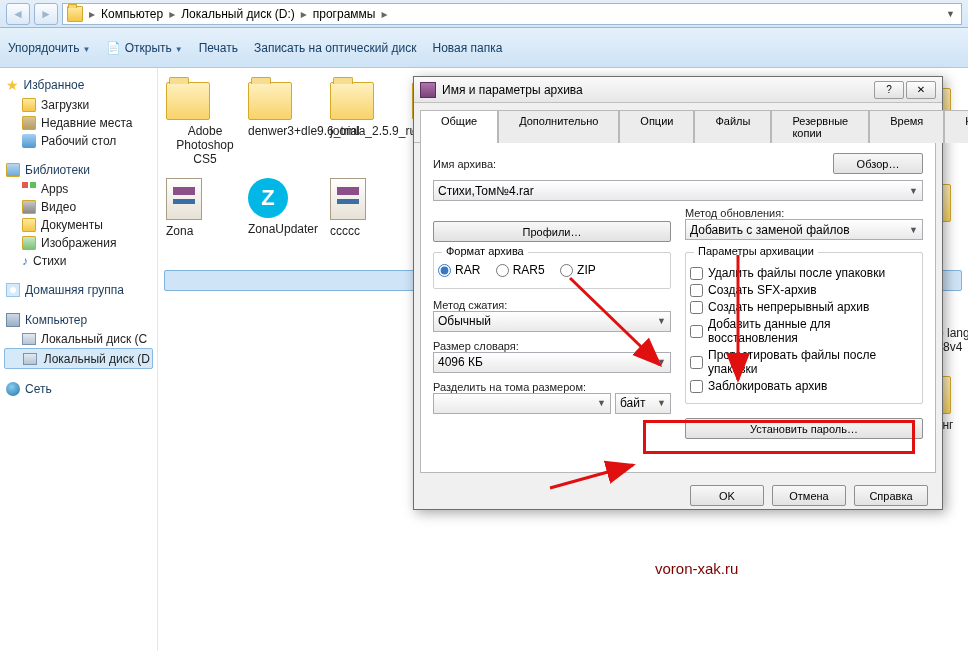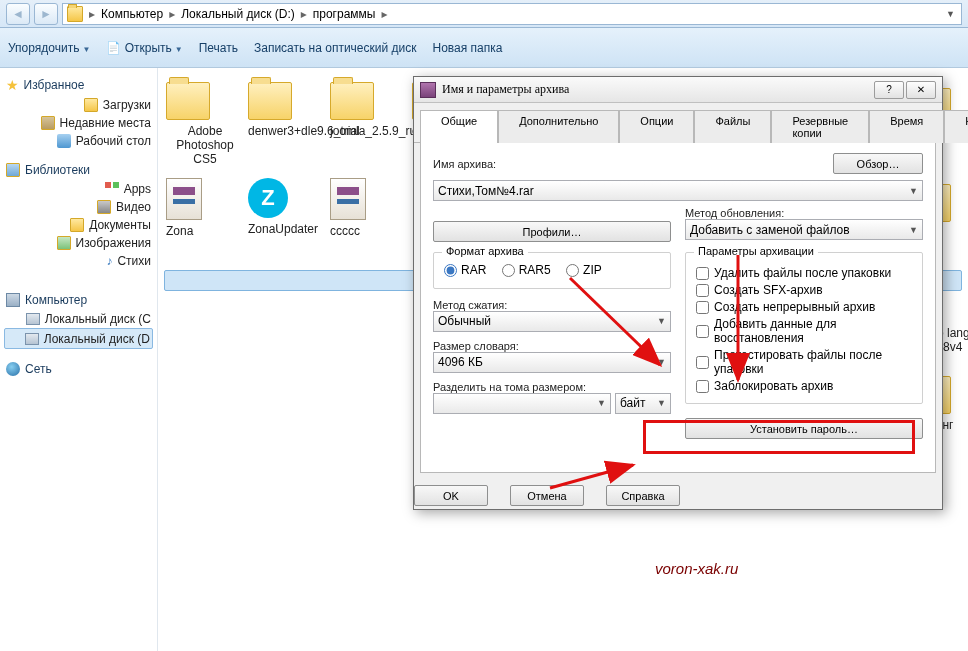--- a/index.html
+++ b/index.html
@@ -15,21 +15,21 @@
 .addr-field .sep{ color:#666; padding:0 2px; }
 .addr-field .drop{ color:#555; font-size:9px; padding:0 2px; }
 .folder-ic{ width:16px;height:16px;background:linear-gradient(#ffe9a0,#f5c648);border:1px solid #d4a829;border-radius:1px;position:relative; display:inline-block;}
 .folder-ic::before{content:"";position:absolute;top:-3px;left:0;width:7px;height:3px;background:#f5d574;border:1px solid #d4a829;border-bottom:none;border-radius:1px 1px 0 0;}
 .cmdbar{ height:40px; background:linear-gradient(#e5f1fb,#cee3f5); border-bottom:1px solid #b1c9de; display:flex; align-items:center; padding:0 8px; gap:16px; color:#163f67; }
 .cmdbar .drop{ font-size:8px; padding-left:3px; color:#396795; }
 
 .main{ display:flex; height:calc(651px - 60px); }
 .nav{ width:158px; border-right:1px solid #e0e7ee; padding:6px 4px; overflow:hidden; }
 .nav .hdr{ display:flex; align-items:center; gap:5px; padding:3px 2px; color:#1a3b5d; }
-.nav .item{ display:flex; align-items:center; gap:5px; padding:2px 2px 2px 18px; color:#222; white-space:nowrap;justify-content:flex-end; }
+.nav .item{ display:flex; align-items:center; gap:5px; padding:2px 2px 2px 18px; color:#222; white-space:nowrap; }
 .nav .item.sel{ background:#d6e9f8; border:1px solid #8ab9e2; border-radius:2px; }
 .star{ color:#f5c23b; font-size:14px; }
 .libic{ width:14px;height:14px;background:linear-gradient(#a6d0f0,#4e97d1);border-radius:2px;display:inline-block;}
 .hgic{ width:14px;height:14px;background:#d6eafc;border:1px solid #9ac4e6;display:inline-block;position:relative;}
 .hgic::after{content:"";position:absolute;left:3px;top:3px;width:6px;height:6px;border-radius:50%;background:#fff;}
 .pcic{ width:14px;height:14px;background:linear-gradient(#cdd9e5,#9ab0c6);border:1px solid #6d89a5;display:inline-block;}
 .hddic{ width:14px;height:12px;background:linear-gradient(#e3e9ef,#b6c4d3);border:1px solid #7b93ac;display:inline-block;}
 .netic{ width:14px;height:14px;background:radial-gradient(circle at 40% 35%,#87cef0,#2970a8);border-radius:50%;display:inline-block;}
 .appic{display:inline-block;width:14px;height:14px;position:relative;}
 .appic::before{content:"";position:absolute;left:0;top:0;width:6px;height:6px;background:#e15c4e;}
@@ -52,46 +52,46 @@
 .dll-ic::after{content:"⚙";position:absolute;left:8px;top:5px;font-size:20px;color:#6d89a5;}
 .exe-z{ width:40px;height:40px;border-radius:50%;background:#00b7e5;color:#fff;font-weight:bold;font-size:22px;display:flex;align-items:center;justify-content:center;margin-bottom:4px;}
 .pl-ic{ width:40px;height:40px;margin-bottom:4px;position:relative;}
 .pl-ic::before{content:"";position:absolute;left:2px;top:2px;width:36px;height:36px;background:#3a3a3a;border-radius:4px;}
 .pl-ic::after{content:"▶";position:absolute;left:10px;top:5px;font-size:17px;color:#ffa000;}
 
 
 .dialog{ position:absolute; left:413px; top:76px; width:530px; height:434px; background:#f0f0f0; border:1px solid #6d6d6d; box-shadow:3px 3px 12px rgba(0,0,0,.35); }
 .titlebar{ height:26px; background:linear-gradient(#fafafa,#e6e6e6); display:flex; align-items:center; padding:0 6px; gap:6px; border-bottom:1px solid #c0c0c0;}
 .titlebar .ricon{ width:16px;height:16px;background:linear-gradient(#b074ad,#7a437a);border:1px solid #5a2f5a;}
-.titlebar .ttl{ flex:1; font-size:12px;font-family:Liberation Serif, serif; }
+.titlebar .ttl{ flex:1; font-size:12px; }
 .win-btns{ display:flex; gap:2px;}
 .win-btn{ width:30px;height:18px;border:1px solid #9c9c9c;border-radius:2px;background:linear-gradient(#fdfdfd,#e2e2e2);display:flex;align-items:center;justify-content:center;font-size:10px;}
 .tabstrip{ display:flex; padding:6px 6px 0 6px; gap:0; border-bottom:1px solid #b8b8b8; background:#f0f0f0;}
 .tab{ padding:4px 20px; border:1px solid #b8b8b8; border-bottom:none; background:#ececec; font-size:11px; position:relative; top:1px;}
 .tab.active{ background:#fff; }
 .tabbody{ background:#fff; margin:0 6px 6px 6px; border:1px solid #b8b8b8; border-top:none; padding:10px 12px 12px 12px; height:330px; position:relative;}
 .row{ display:flex; align-items:center; gap:8px; margin-bottom:6px;}
 .lbl{ font-size:11px; color:#222; }
 .btn{ height:21px; border:1px solid #8e8f8f; background:linear-gradient(#f8f8f8,#e2e2e2); padding:0 12px; font-size:11px; border-radius:2px;}
 .btn.wide{ width:100%; }
 .sel{ height:21px; border:1px solid #abadb3; background:linear-gradient(#fff,#e9e9e9); padding:0 4px; width:100%; display:flex; align-items:center; justify-content:space-between; font-size:11px;}
 .sel .ar{ font-size:9px; color:#555;}
-.group{ border:1px solid #d0d0d0; border-radius:2px; padding:10px 10px 8px 10px; position:relative; }
+.group{ border:1px solid #d0d0d0; border-radius:2px; padding:10px 10px 8px 4px; position:relative; }
 .group .gt{ position:absolute; top:-8px; left:8px; background:#fff; padding:0 4px; font-size:11px;}
 .radio{ display:inline-flex; align-items:center; gap:4px; font-size:11px; margin-right:12px;}
 .radio input{ accent-color:#3a77c2;}
 .chk{ display:flex; align-items:center; gap:5px; font-size:11px; margin:3px 0;}
 .chk input{ width:13px;height:13px;}
 .cols2{ display:flex; gap:14px; }
 .cols2 > div{ flex:1; }
 .highlight{ position:absolute; border:3px solid #e01010; }
-.btmrow{ display:flex; justify-content:flex-start; gap:22px; padding:6px 14px 8px 0;}
+.btmrow{ display:flex; justify-content:flex-end; gap:8px; padding:6px 14px 8px 0;}
 .btmrow .btn{ min-width:74px;}
 .arrow-svg{ position:absolute; pointer-events:none; }
-.wm{ position:absolute; font-size:15px; color:#7a0000;font-style:italic; }
+.wm{ position:absolute; font-size:15px; color:#7a0000; }
 </style>
 </head>
 <body>
 
 <div class="explorer">
 
   <div class="addrbar">
     <div class="nav-btn disabled">◄</div>
     <div class="nav-btn disabled">►</div>
     <div class="addr-field">
@@ -153,20 +153,24 @@
         </div>
       <div class="item">
           <span class="genic" style="background:linear-gradient(#c6e8c4,#7cc27a)"></span>
           <span>Изображения</span>
         </div>
       <div class="item">
           <span style="color:#3a7bbf">♪</span>
           <span>Стихи</span>
         </div>
       <div style="height:10px"></div>
+      <div class="hdr">
+          <span class="hgic"></span>
+          <span>Домашняя группа</span>
+        </div>
       <div style="height:10px"></div>
       <div class="hdr">
           <span class="pcic"></span>
           <span>Компьютер</span>
         </div>
       <div class="item">
           <span class="hddic"></span>
           <span>Локальный диск (C</span>
         </div>
       <div class="item sel">

